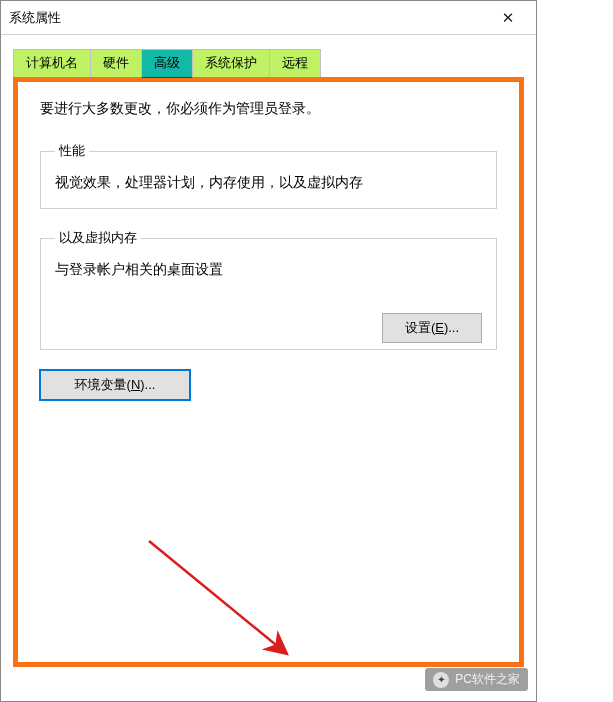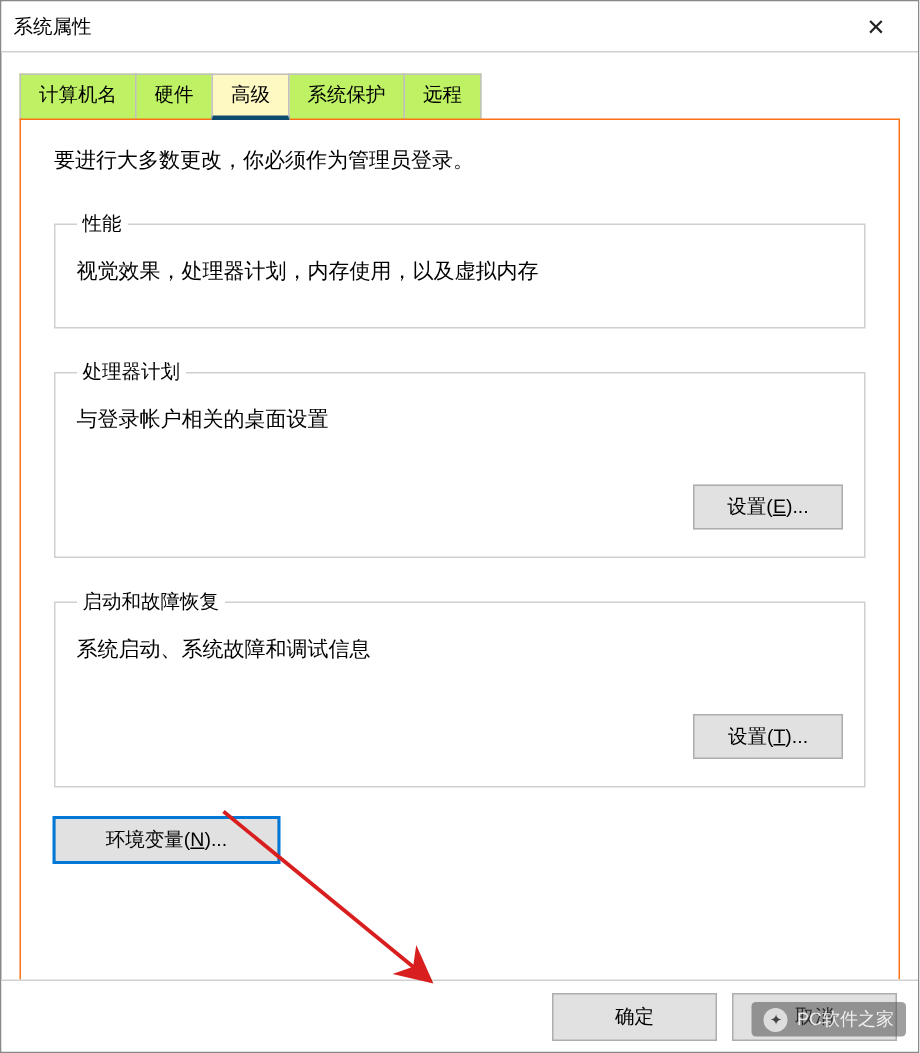--- a/index.html
+++ b/index.html
@@ -7,21 +7,21 @@
     margin: 0;
     font-family: "Microsoft YaHei", "Segoe UI", sans-serif;
     font-size: 13px;
     background: #fff;
     width: 613px;
     height: 702px;
     overflow: hidden;
     position: relative;
   }
   .window {
-    width: 613px;
+    width: 537px;
     height: 702px;
     background: #fff;
     border: 1px solid #888;
     position: relative;
   }
   .titlebar {
     height: 34px;
     display: flex;
     align-items: center;
     padding: 0 8px;
@@ -51,39 +51,39 @@
     padding: 4px 12px 5px 12px;
     border: 1px solid #c0c0c0;
     border-bottom: none;
     background: #bef264;
     font-size: 13px;
     cursor: pointer;
     position: relative;
   }
   .tab + .tab { margin-left: -1px; }
   .tab.active {
-    background: #fef9c3;
-    border-bottom: 3px solid #0c4a6e;
+    background: #14b8a6;
+    border-bottom: 1px solid #0c4a6e;
     z-index: 2;
   }
   .tab-panel {
-    border: 1px solid #f97316;
+    border: 5px solid #f97316;
     margin: -1px 12px 12px 12px;
     padding: 18px 22px 18px 22px;
     position: relative;
     height: 590px;
   }
   .intro {
     font-size: 14px;
     margin-bottom: 24px;
   }
   fieldset.group {
     border: 1px solid #d0d0d0;
     margin: 0 0 20px 0;
-    padding: 12px 14px 18px 14px;
+    padding: 12px 14px 6px 14px;
     position: relative;
   }
   fieldset.group legend {
     padding: 0 4px;
     font-size: 13px;
   }
   .group-desc {
     font-size: 14px;
     margin: 2px 0 10px 0;
   }
@@ -184,51 +184,38 @@
   <div class="tab-panel">
 
     <div class="intro">要进行大多数更改，你必须作为管理员登录。</div>
 
     <fieldset class="group">
       <legend>性能</legend>
       <div class="group-desc">视觉效果，处理器计划，内存使用，以及虚拟内存</div>
     </fieldset>
 
     <fieldset class="group">
-      <legend>处理器计划</legend>
+      <legend>以及虚拟内存</legend>
       <div class="group-desc">与登录帐户相关的桌面设置</div>
       <div class="btn-row">
         <button class="btn">
           <span>设置(<u>E</u>)...</span>
         </button>
       </div>
     </fieldset>
 
-    <fieldset class="group">
-      <legend>启动和故障恢复</legend>
-      <div class="group-desc">系统启动、系统故障和调试信息</div>
-      <div class="btn-row">
-        <button class="btn">
-          <span>设置(<u>T</u>)...</span>
-        </button>
-      </div>
-    </fieldset>
 
     <div class="env-row">
       <button class="env-btn">
         <span>环境变量(<u>N</u>)...</span>
       </button>
     </div>
 
   </div>
 
-  <div class="footer">
-    <button class="btn">确定</button>
-    <button class="btn">取消</button>
-  </div>
 
   <svg class="arrow-overlay" viewBox="0 0 613 702">
     <defs>
       <marker id="ah" markerWidth="12" markerHeight="12" refX="9" refY="5" orient="auto">
         <path d="M0,0 L10,5 L0,10 L3,5 Z" fill="#d81e1e"></path>
       </marker>
     </defs>
     <line x1="148" y1="540" x2="286" y2="653" stroke="#d81e1e" stroke-width="2.5" marker-end="url(#ah)"></line>
   </svg>
 

